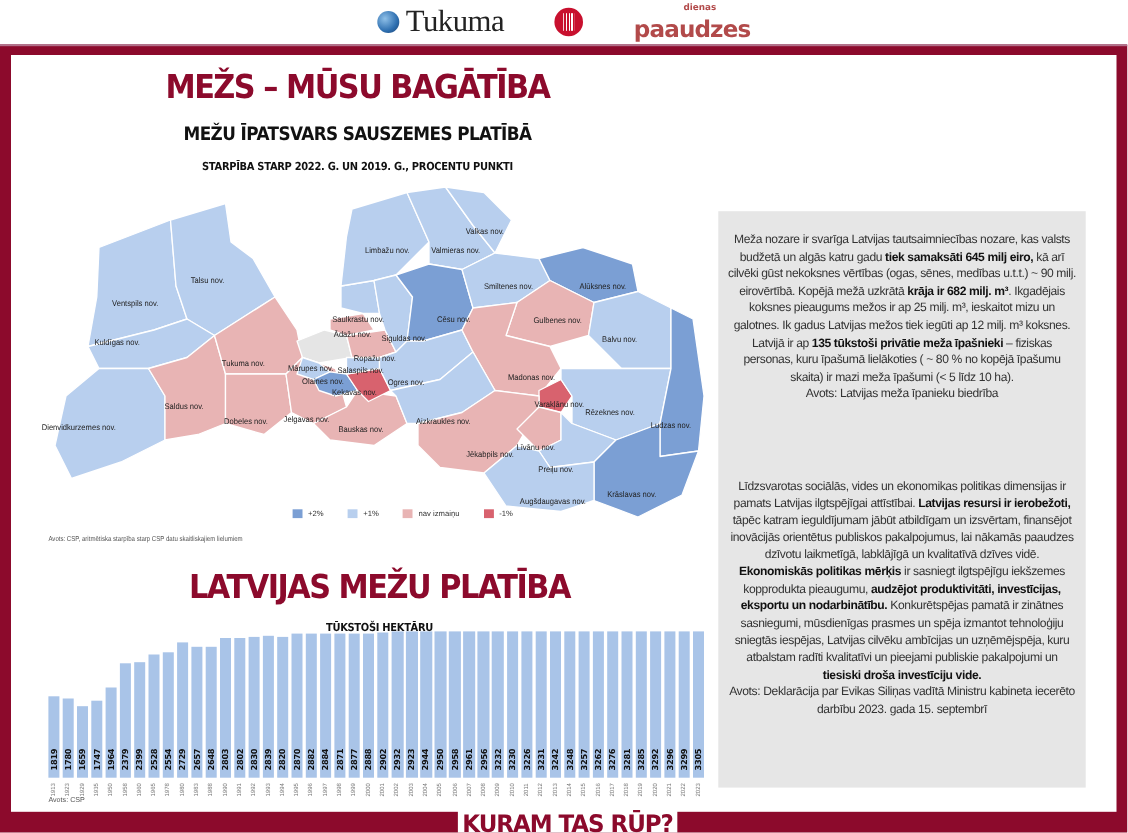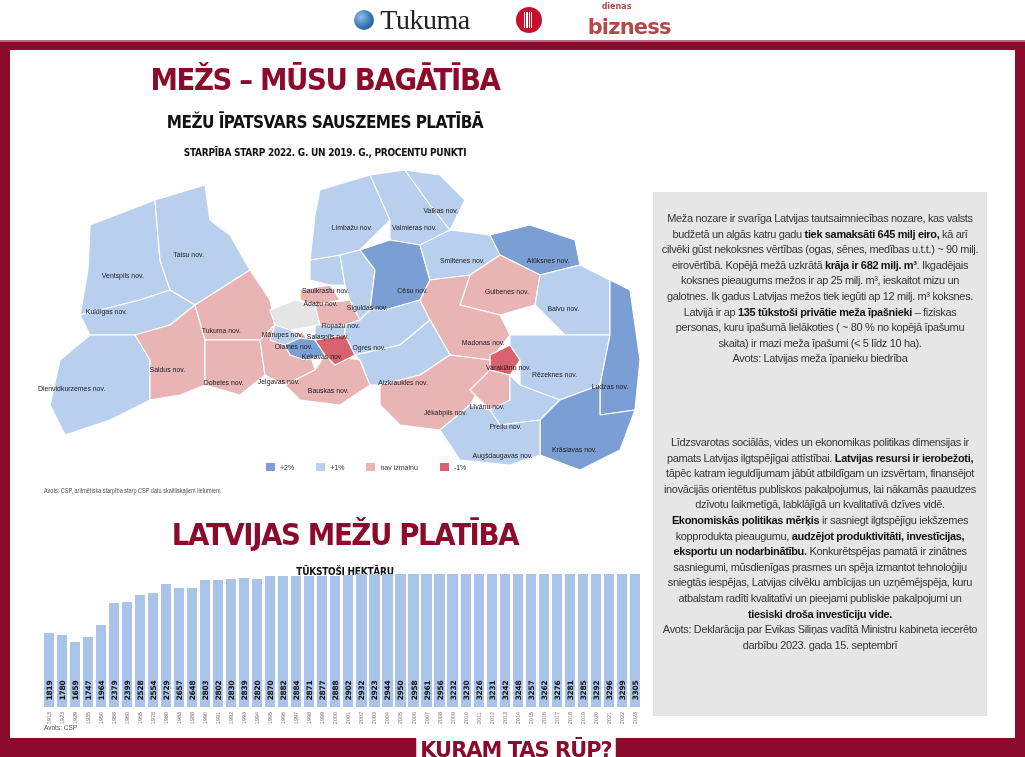--- a/index.html
+++ b/index.html
@@ -7,21 +7,21 @@
   body { font-family: "Liberation Sans", sans-serif; position: relative; color: #222; }
 
   
   .logos { position: absolute; left: 0; top: 0; width: 1025px; height: 40px; display: flex; justify-content: center; align-items: center; gap: 46px; background: #fff; }
   .logo { display: flex; align-items: center; gap: 6px; }
   .logo-diena .globe { width: 20px; height: 20px; border-radius: 50%; background: radial-gradient(circle at 35% 35%, #8fc0e8, #2e6fb0 60%, #1b3f6e); }
   .logo-diena .txt { font-family: "Liberation Serif", serif; font-size: 28px; color: #222; letter-spacing: -0.5px; }
   .logo-zurn .badge { width: 26px; height: 26px; border-radius: 50%; background: #c8102e; position: relative; overflow: hidden; }
   .logo-zurn .badge::after { content: ""; position: absolute; left: 8px; top: 5px; width: 10px; height: 16px; background: repeating-linear-gradient(90deg, #fff 0 1px, transparent 1px 2.5px); }
   .logo-zurn .txt { font-family: "DejaVu Sans", sans-serif; font-weight: bold; font-size: 23px; color: #111; letter-spacing: -0.5px; }
-  .logo-biz { display: flex; flex-direction: column; align-items: flex-start; line-height: 1; }
+  .logo-biz { display: flex; flex-direction: column; align-items: center; line-height: 1; }
   .logo-biz .small { font-family: "DejaVu Sans", sans-serif; font-weight: bold; font-size: 8px; color: #b24a4a; margin-left: 14px; }
   .logo-biz .big { font-family: "DejaVu Sans", sans-serif; font-weight: bold; font-size: 21px; color: #b24a4a; letter-spacing: -0.8px; }
 
   
   .frame-outer { position: absolute; left: 0; top: 41px; width: 1025px; height: 716px; background: #8c0a2c; }
   .frame-inner { position: absolute; left: 10px; top: 50px; width: 1005px; height: 688px; background: #fff; }
   .thin-line { position: absolute; left: 0; top: 40px; width: 1025px; height: 2px; background: #b2718a; }
 
   
   .main-title { position: absolute; left: 0; width: 650px; top: 62px; text-align: center; font-family: "DejaVu Sans", sans-serif; font-weight: bold; font-size: 30px; color: #8c0a2c; letter-spacing: -1.5px; transform: scaleX(0.92); }
@@ -68,21 +68,21 @@
 <div class="logos">
   <div class="logo logo-diena">
     <span class="globe"></span>
     <span class="txt">Tukuma</span>
   </div>
   <div class="logo logo-zurn">
     <span class="badge"></span>
   </div>
   <div class="logo logo-biz">
     <span class="small">dienas</span>
-    <span class="big">bizness</span>
+    <span class="big">paaudzes</span>
   </div>
 </div>
 <div class="thin-line"></div>
 
 <div class="main-title">MEŽS – MŪSU BAGĀTĪBA</div>
 <div class="sub-title">MEŽU ĪPATSVARS SAUSZEMES PLATĪBĀ</div>
 <div class="sub-sub">STARPĪBA STARP 2022. G. UN 2019. G., PROCENTU PUNKTI</div>
 
 <div class="map">
   <svg viewBox="0 0 640 330">

